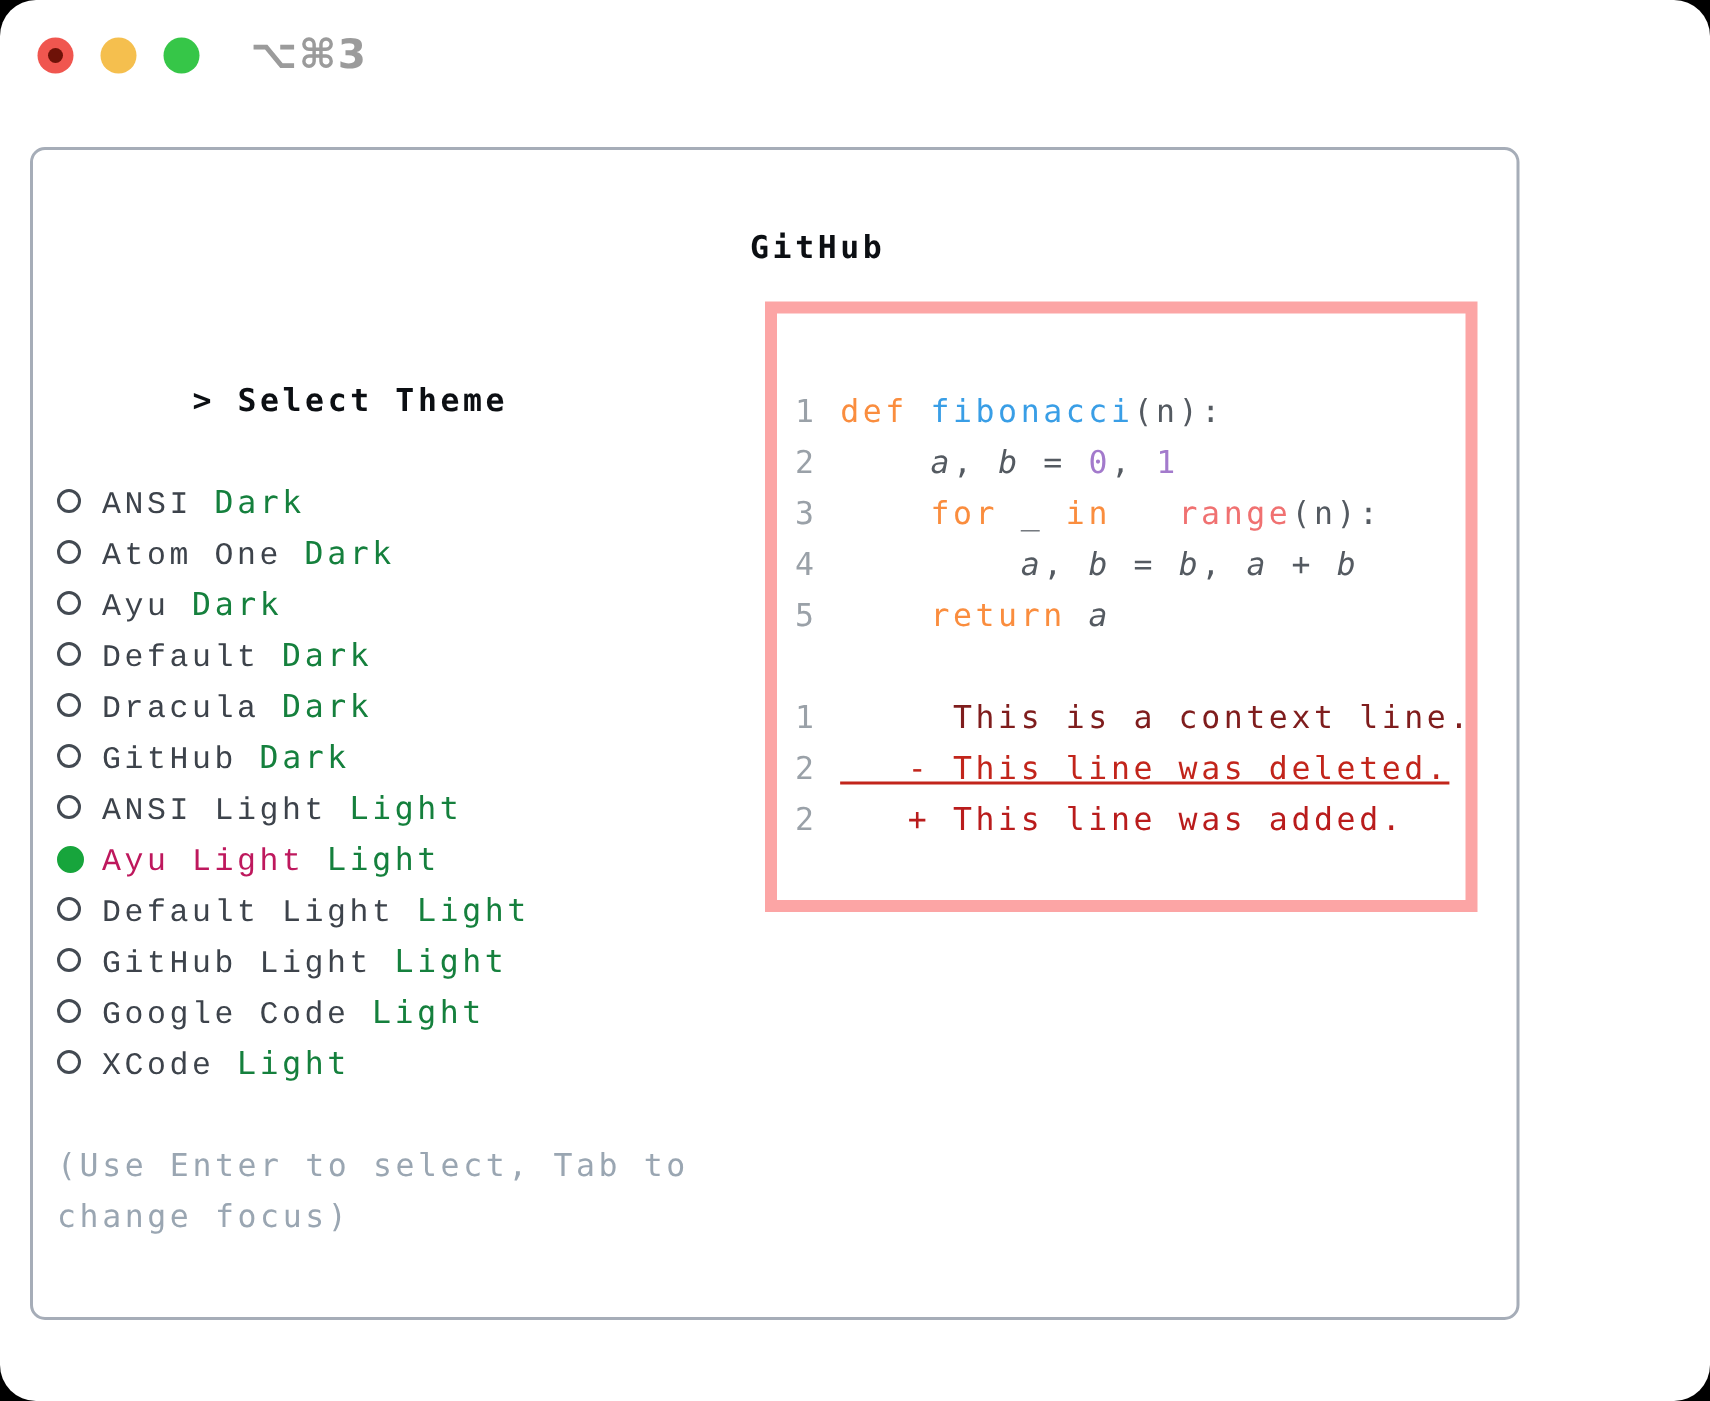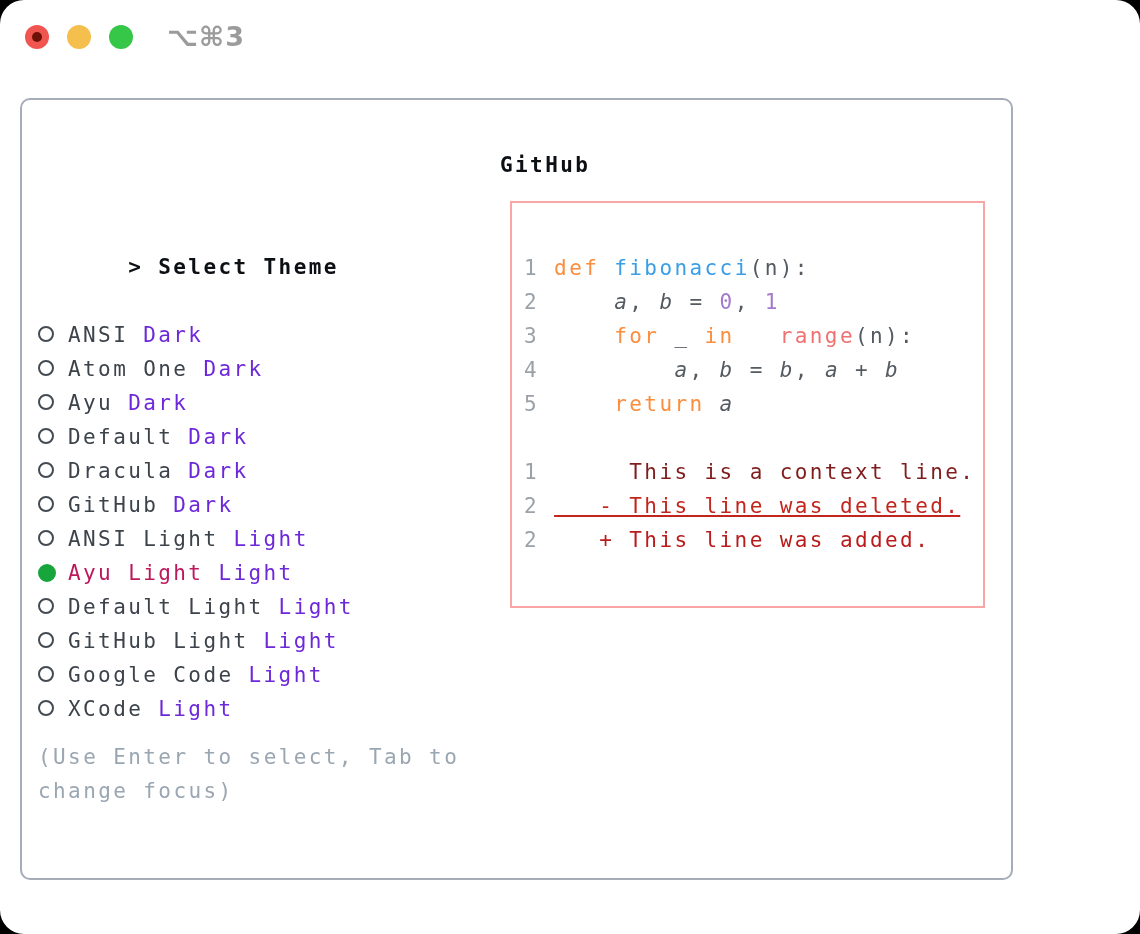--- a/index.html
+++ b/index.html
@@ -40,38 +40,38 @@
   }
   .row{height:34px;white-space:pre;}
   .gutter{display:inline-block;width:30px;white-space:pre;vertical-align:top;}
   .panel-title{font-weight:bold;color:#0c0f13;}
   .marker-char{font-weight:bold;color:#0c0f13;}
   .dot{
     display:inline-block;width:12px;height:12px;border-radius:50%;
     border:2.5px solid #434a52;margin-top:8px;
   }
   .dot.sel{background:#17a53c;border-color:#17a53c;width:14px;height:14px;}
-  .tname{color:#3d434b;}
+  .tname{color:#3d434b;font-family:Liberation Mono, monospace;}
   .tname.sel{color:#be185d;}
-  .tvariant{color:#6d28d9;}
+  .tvariant{color:#15803d;}
   .blank-row{height:34px;}
   #help-text{
-    position:absolute;left:38px;top:740px;width:455px;
+    position:absolute;left:38px;top:760px;width:455px;
     font-size:21px;letter-spacing:2.4px;line-height:34px;
     color:#9aa6b2;white-space:normal;
   }
   
   #preview-title{
     position:absolute;left:500px;top:148px;
     font-size:21px;letter-spacing:2.4px;line-height:34px;
     font-weight:bold;color:#0c0f13;
   }
   #preview-box{
     position:absolute;left:510px;top:201px;width:475px;height:407px;
-    box-sizing:border-box;border:2px solid #fca5a5;background:#ffffff;
+    box-sizing:border-box;border:8px solid #fca5a5;background:#ffffff;
     overflow:hidden;
   }
   #code{
     position:absolute;left:12px;top:48px;
     font-size:21px;letter-spacing:2.4px;line-height:34px;white-space:pre;
   }
   .code-line{height:34px;white-space:pre;}
   .ln{color:#9aa1a8;}
   .tk-keyword{color:#fa8d3e;}
   .tk-function{color:#399ee6;}

